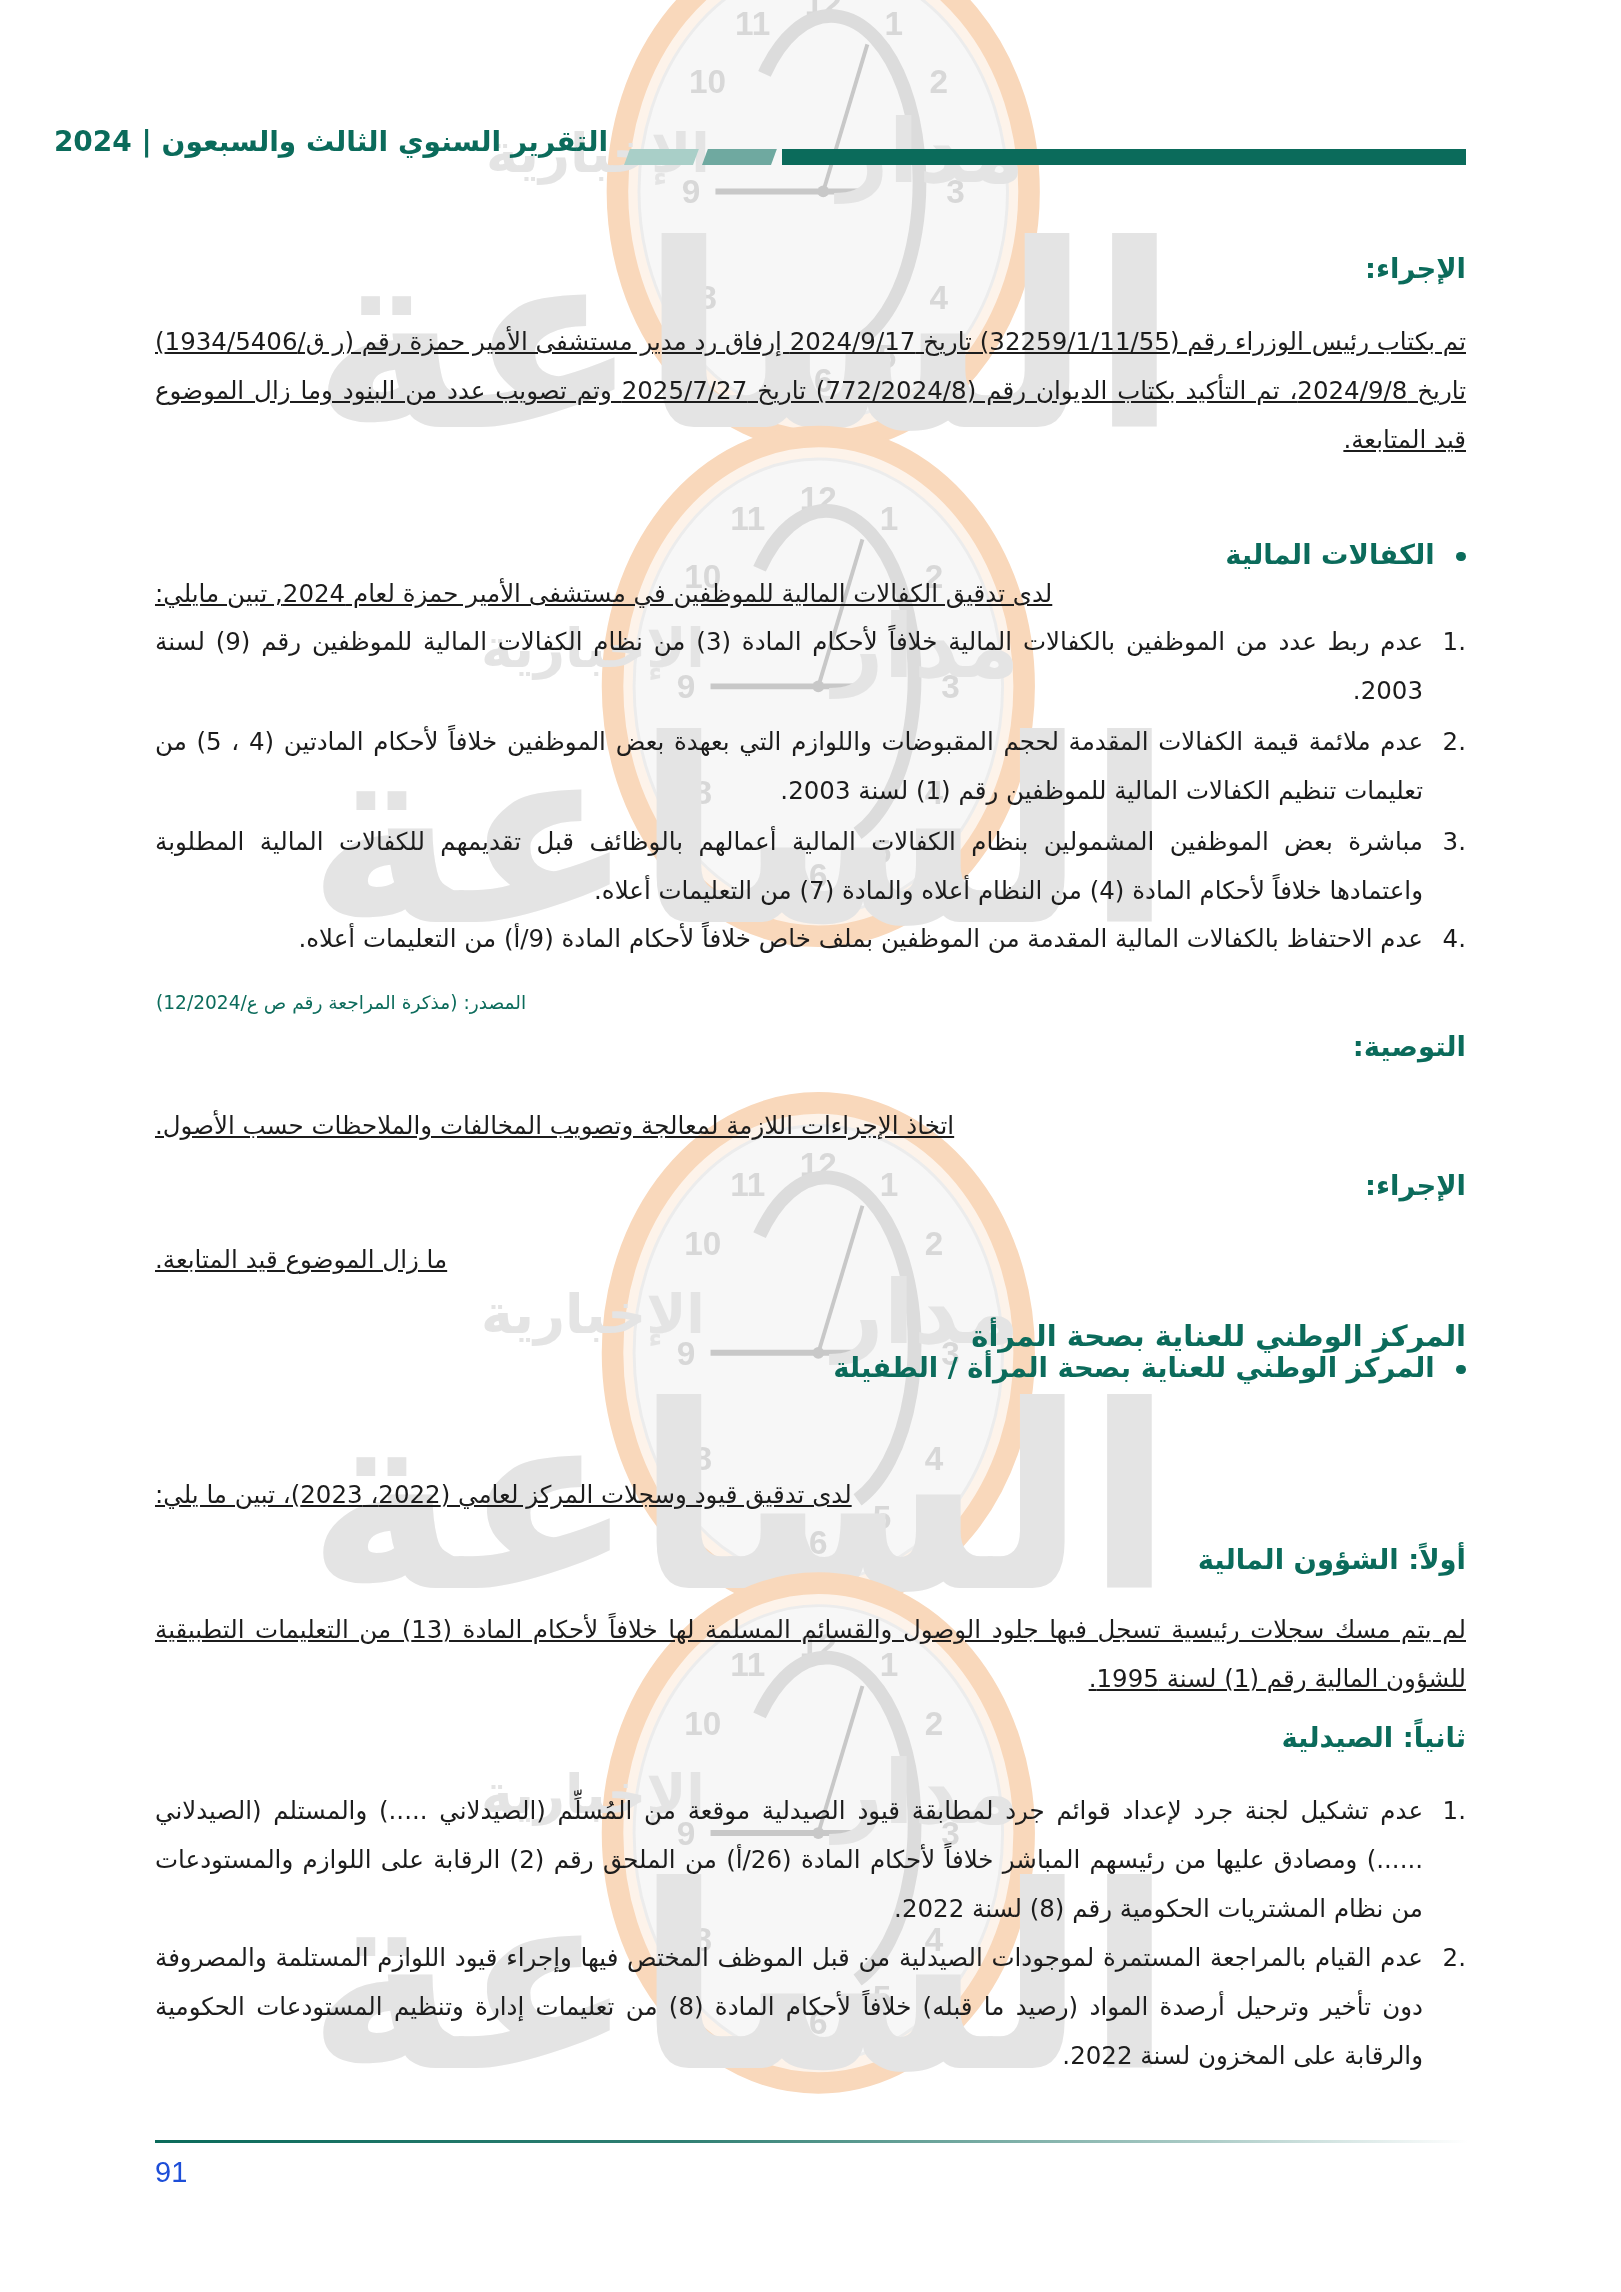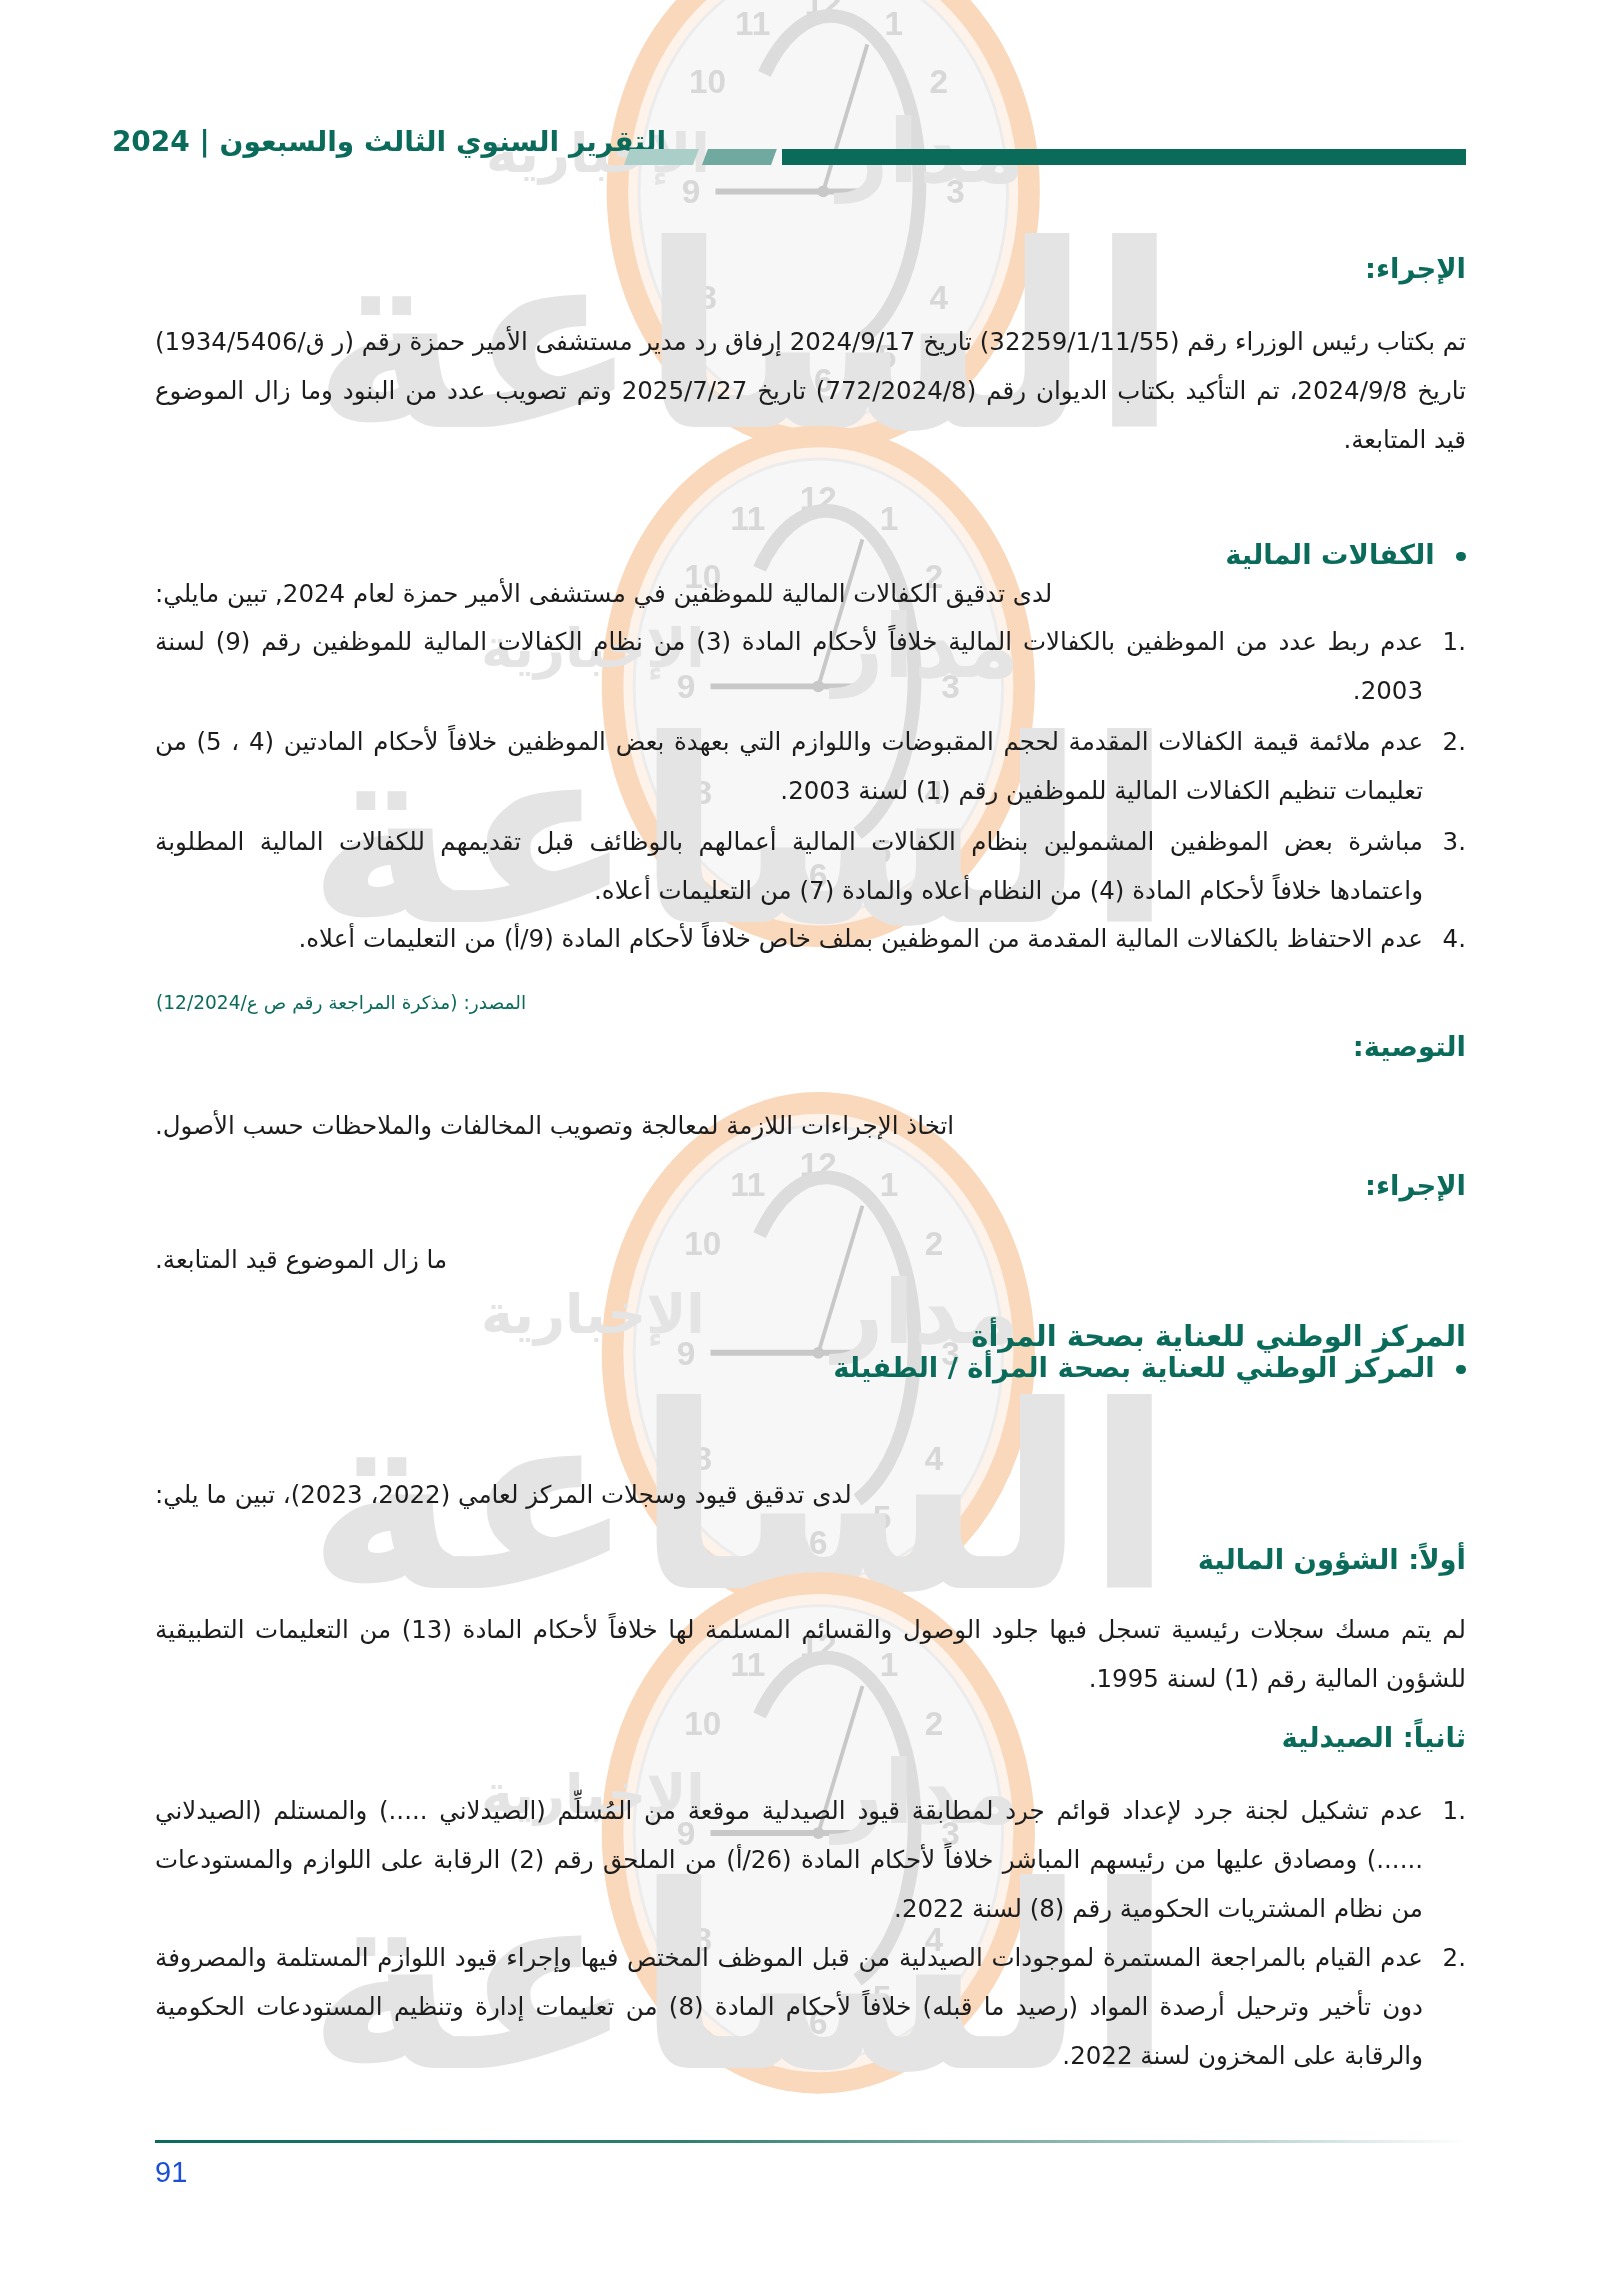--- a/index.html
+++ b/index.html
@@ -1,27 +1,27 @@
 <!DOCTYPE html>
 <html><head>
 <meta charset="utf-8">
 <style>
   html, body { margin:0; padding:0; }
   body { width:1621px; height:2293px; position:relative; background:#ffffff; overflow:hidden;
          font-family:"DejaVu Sans","Liberation Sans",sans-serif; color:#1a1a1a; }
   .wm { position:absolute; left:0; top:0; width:1621px; height:2293px; pointer-events:none; z-index:0; }
   .abs { position:absolute; z-index:1; }
   .rtl { direction:rtl; text-align:left; unicode-bidi:plaintext; }
-  .header-title { right:955px; top:125px; font-size:28px; font-weight:bold; color:#0b6b5b; white-space:nowrap; direction:rtl; }
+  .header-title { right:1013px; top:125px; font-size:28px; font-weight:bold; color:#0b6b5b; white-space:nowrap; direction:rtl; }
   .bar { position:absolute; top:149px; height:15.7px; z-index:1; transform:skewX(-20deg); }
   .h-green { font-weight:bold; color:#0b6b5b; }
   .h2 { font-size:27.4px; }
   .h1 { font-size:29px; }
   .body-text { font-size:24.5px; line-height:49px; color:#1c1c1c; }
-  .para { right:155px; width:1311px; }
+  .para { right:155px; width:1311px;text-decoration:underline; }
   .justify { text-align:justify; text-align-last:right; }
   .item { right:155px; width:1311px; }
   .item .num { position:absolute; right:0; top:0; width:39px; text-align:right; direction:ltr; }
   .item .txt { margin-right:43px; }
   .source { left:156px; font-size:18.6px; color:#0b6b5b; direction:rtl; white-space:nowrap;margin-top:20px; }
   .bullet-dot { display:inline-block; width:9.8px; height:9.8px; border-radius:50%; background:#0b6b5b; margin-left:21.6px; vertical-align:middle; }
   .footer-line { position:absolute; left:155px; top:2140px; width:1313px; height:2.9px;
                  background:linear-gradient(to right,#0b6b5b 0%, #2f7f72 40%, rgba(47,127,114,0.4) 80%, rgba(255,255,255,0) 100%); z-index:1; }
   .page-num { left:155px; top:2156px; font-size:29px; color:#1d4ed8; font-family:"Liberation Sans",sans-serif; }
 </style>

